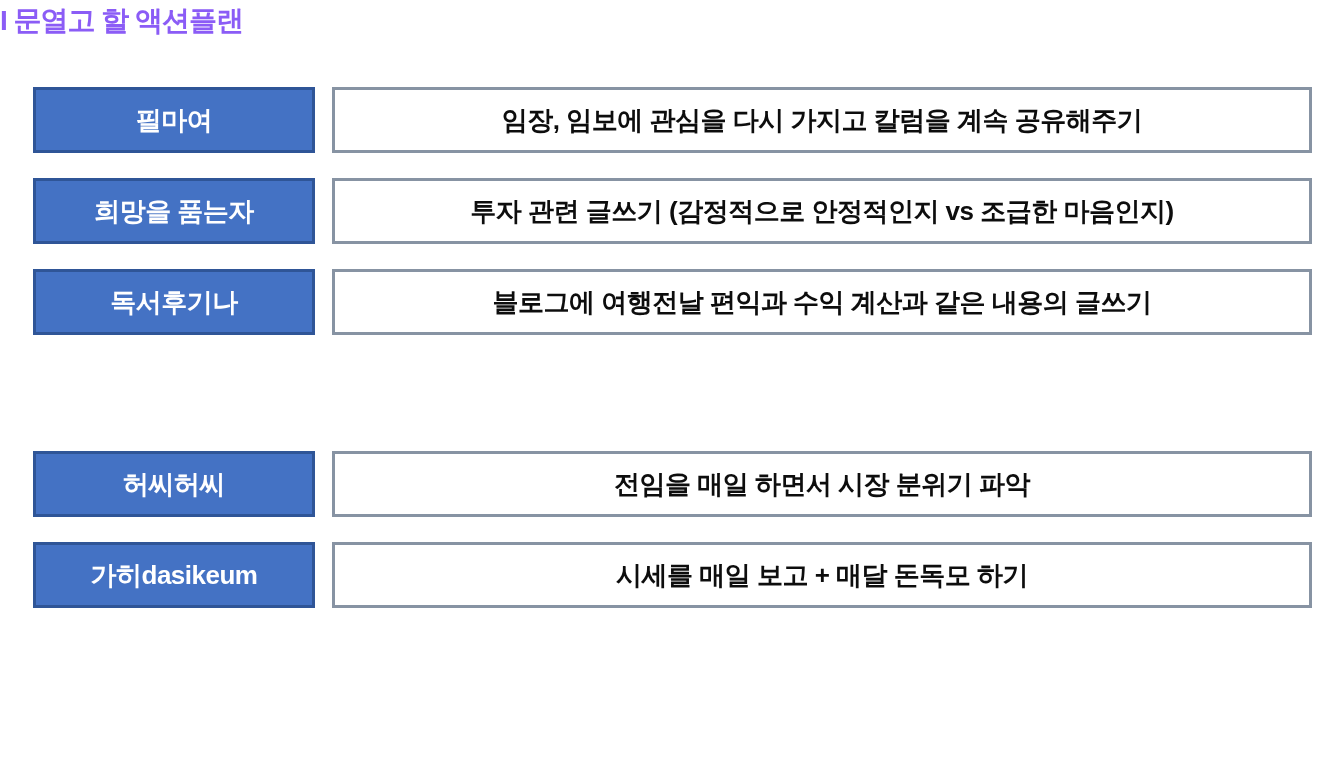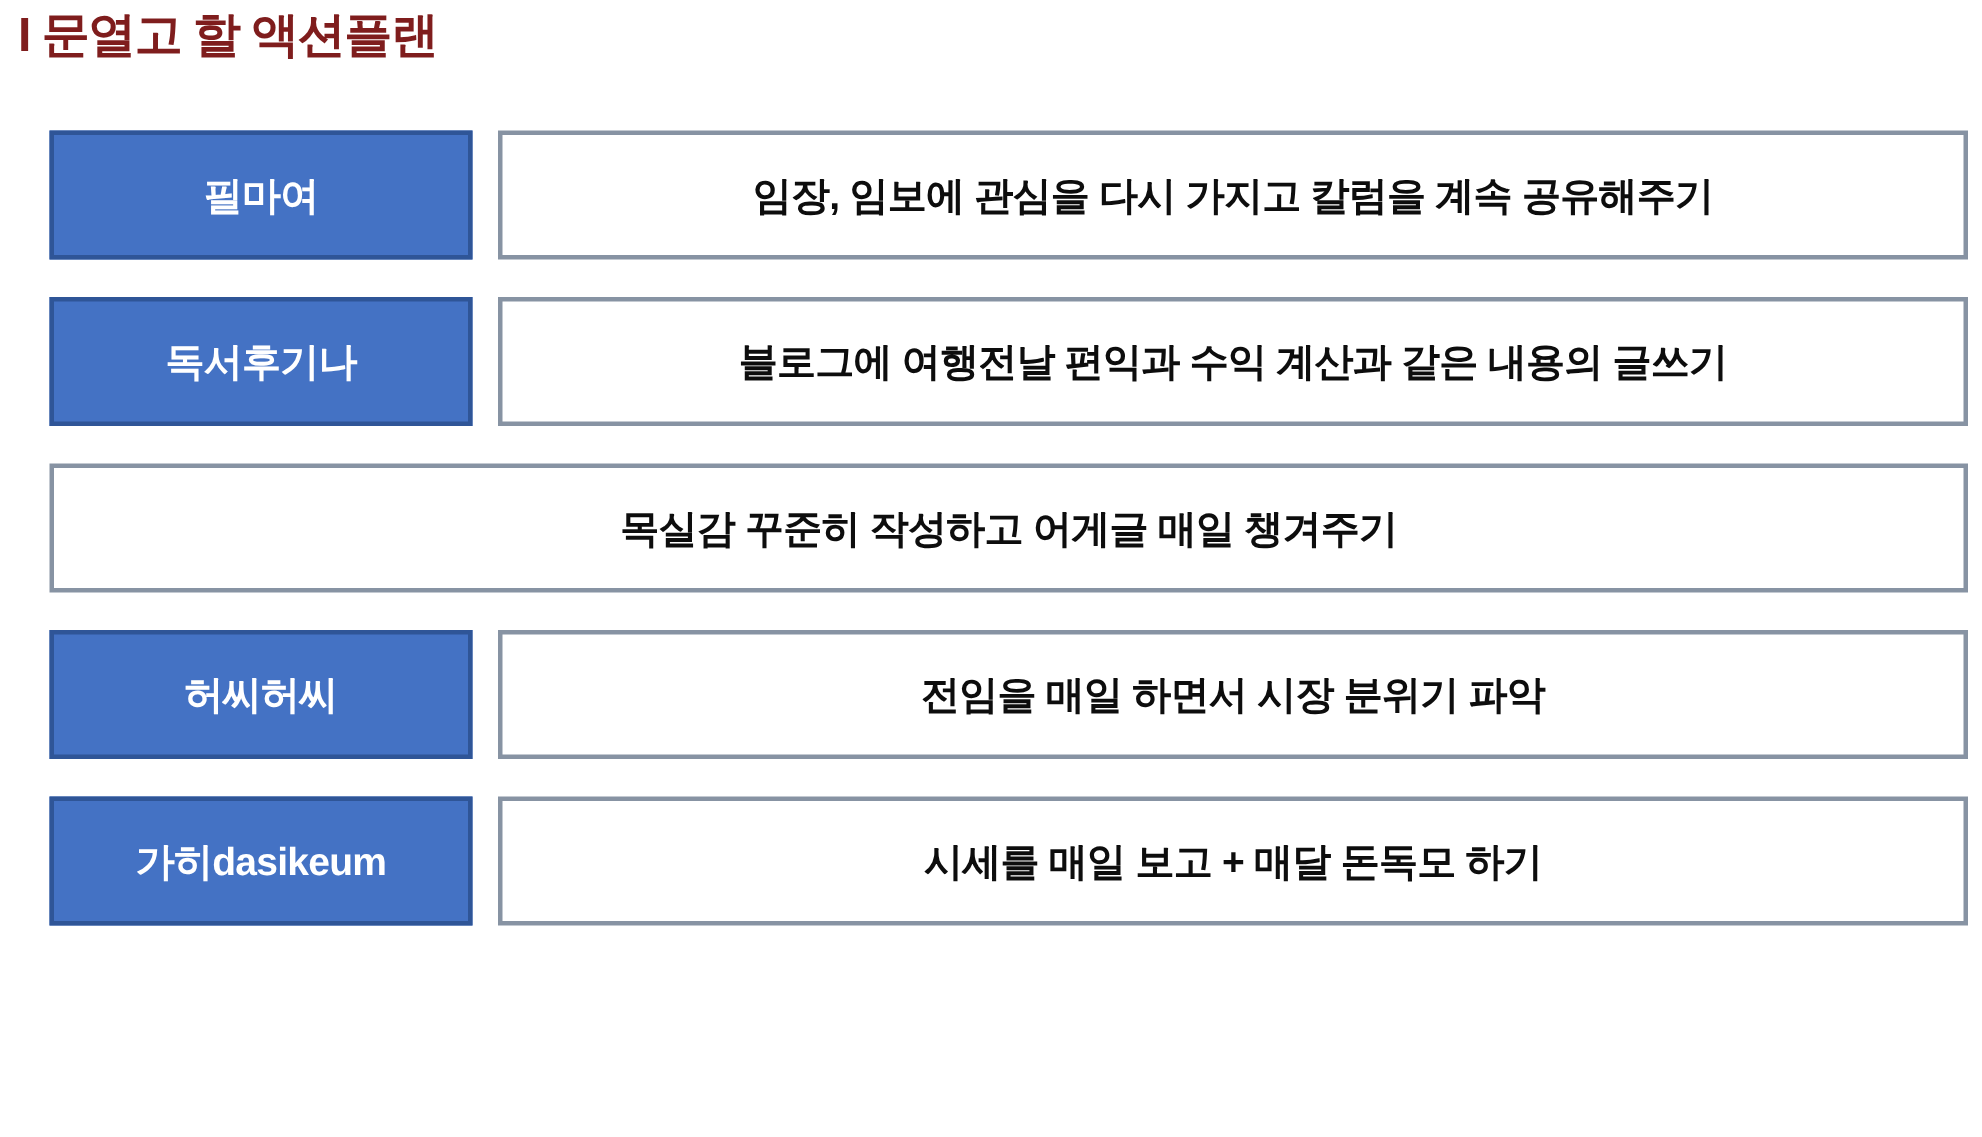--- a/index.html
+++ b/index.html
@@ -15,41 +15,41 @@
   }
   .page {
     position: relative;
     width: 1321px;
     height: 758px;
     box-sizing: border-box;
   }
   .title {
     margin: 0;
     position: absolute;
-    left: 12px;
+    left: 0;
     top: 2px;
-    font-size: 32px;
+    font-size: 28px;
     font-weight: 800;
     letter-spacing: -1px;
-    color: #7f1d1d;
+    color: #8b5cf6;
     white-space: nowrap;
   }
   .rows {
     position: absolute;
     left: 33px;
     top: 87px;
     width: 1279px;
     display: flex;
     flex-direction: column;
     gap: 25px;
   }
   .row {
     display: flex;
     gap: 17px;
-    height: 86px;
+    height: 66px;
   }
   .label-box {
     flex: 0 0 282px;
     box-sizing: border-box;
     background: #4472c4;
     border: 3px solid #2f5597;
     display: flex;
     align-items: center;
     justify-content: center;
     padding: 0 6px;
@@ -89,34 +89,39 @@
   <div class="rows" id="rows">
   <div class="row">
     <div class="label-box">
       <span class="label-text">필마여</span>
     </div>
     <div class="content-box">
       <span class="content-text">임장, 임보에 관심을 다시 가지고 칼럼을 계속 공유해주기</span>
     </div>
   </div>
 
+  <div class="row">
+    <div class="label-box">
+      <span class="label-text">희망을 품는자</span>
+    </div>
+    <div class="content-box">
+      <span class="content-text">투자 관련 글쓰기 (감정적으로 안정적인지 vs 조급한 마음인지)</span>
+    </div>
+  </div>
 
   <div class="row">
     <div class="label-box">
       <span class="label-text">독서후기나</span>
     </div>
     <div class="content-box">
       <span class="content-text">블로그에 여행전날 편익과 수익 계산과 같은 내용의 글쓰기</span>
     </div>
   </div>
 
   <div class="row">
-    <div class="content-box">
-      <span class="content-text">목실감 꾸준히 작성하고 어게글 매일 챙겨주기</span>
-    </div>
   </div>
 
 
   <div class="row">
     <div class="label-box">
       <span class="label-text">허씨허씨</span>
     </div>
     <div class="content-box">
       <span class="content-text">전임을 매일 하면서 시장 분위기 파악</span>
     </div>

